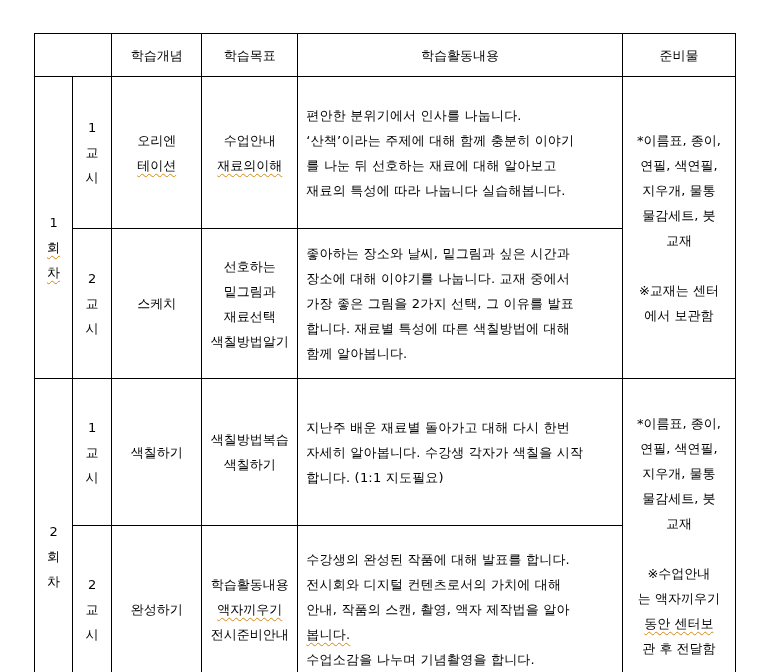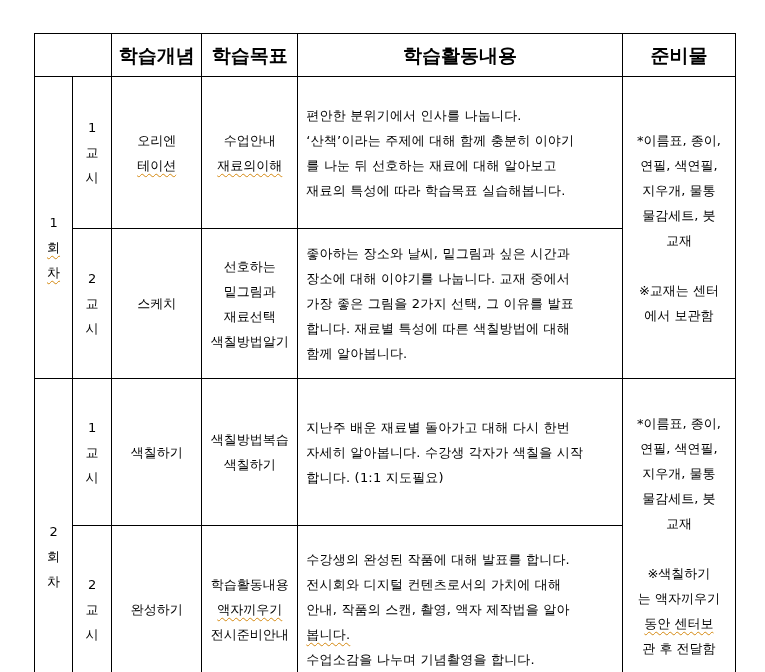--- a/index.html
+++ b/index.html
@@ -26,22 +26,22 @@
     table.plan td, table.plan th {
       border: 1.5px solid #000000;
       padding: 0;
       vertical-align: middle;
       text-align: center;
       font-size: 13px;
       line-height: 25px;
       font-weight: normal;
     }
     table.plan th {
-      font-size: 19px;
-      font-weight: bold;
+      font-size: 13px;
+      font-weight: normal;
       height: 42px;
     }
     .col-session { width: 38px; }
     .col-period { width: 39px; }
     .col-concept { width: 90px; }
     .col-goal { width: 96px; }
     .col-activity { width: 324px; }
     .col-materials { width: 113px; }
 
     .stack span { display: block; }
@@ -106,21 +106,21 @@
         <span class="squiggle">테이션</span>
       </td>
       <td class="stack">
         <span>수업안내</span>
         <span class="squiggle">재료의이해</span>
       </td>
       <td class="activity">
         <span>편안한 분위기에서 인사를 나눕니다.</span>
         <span>‘산책’이라는 주제에 대해 함께 충분히 이야기</span>
         <span>를 나눈 뒤 선호하는 재료에 대해 알아보고</span>
-        <span>재료의 특성에 따라 학습목표 실습해봅니다.</span>
+        <span>재료의 특성에 따라 나눕니다 실습해봅니다.</span>
       </td>
       <td rowspan="2" class="materials">
         <span>*이름표, 종이,</span>
         <span>연필, 색연필,</span>
         <span>지우개, 물통</span>
         <span>물감세트, 붓</span>
         <span>교재</span>
         <span></span>
         <span>※교재는 센터</span>
         <span>에서 보관함</span>
@@ -174,21 +174,21 @@
         <span>자세히 알아봅니다. 수강생 각자가 색칠을 시작</span>
         <span>합니다. (1:1 지도필요)</span>
       </td>
       <td rowspan="2" class="materials">
         <span>*이름표, 종이,</span>
         <span>연필, 색연필,</span>
         <span>지우개, 물통</span>
         <span>물감세트, 붓</span>
         <span>교재</span>
         <span></span>
-        <span>※색칠하기</span>
+        <span>※수업안내</span>
         <span>는 액자끼우기</span>
         <span class="squiggle">동안 센터보</span>
         <span>관 후 전달함</span>
       </td>
     </tr>
 
     <tr class="row4">
       <td class="stack">
         <span>2</span>
         <span>교</span>

